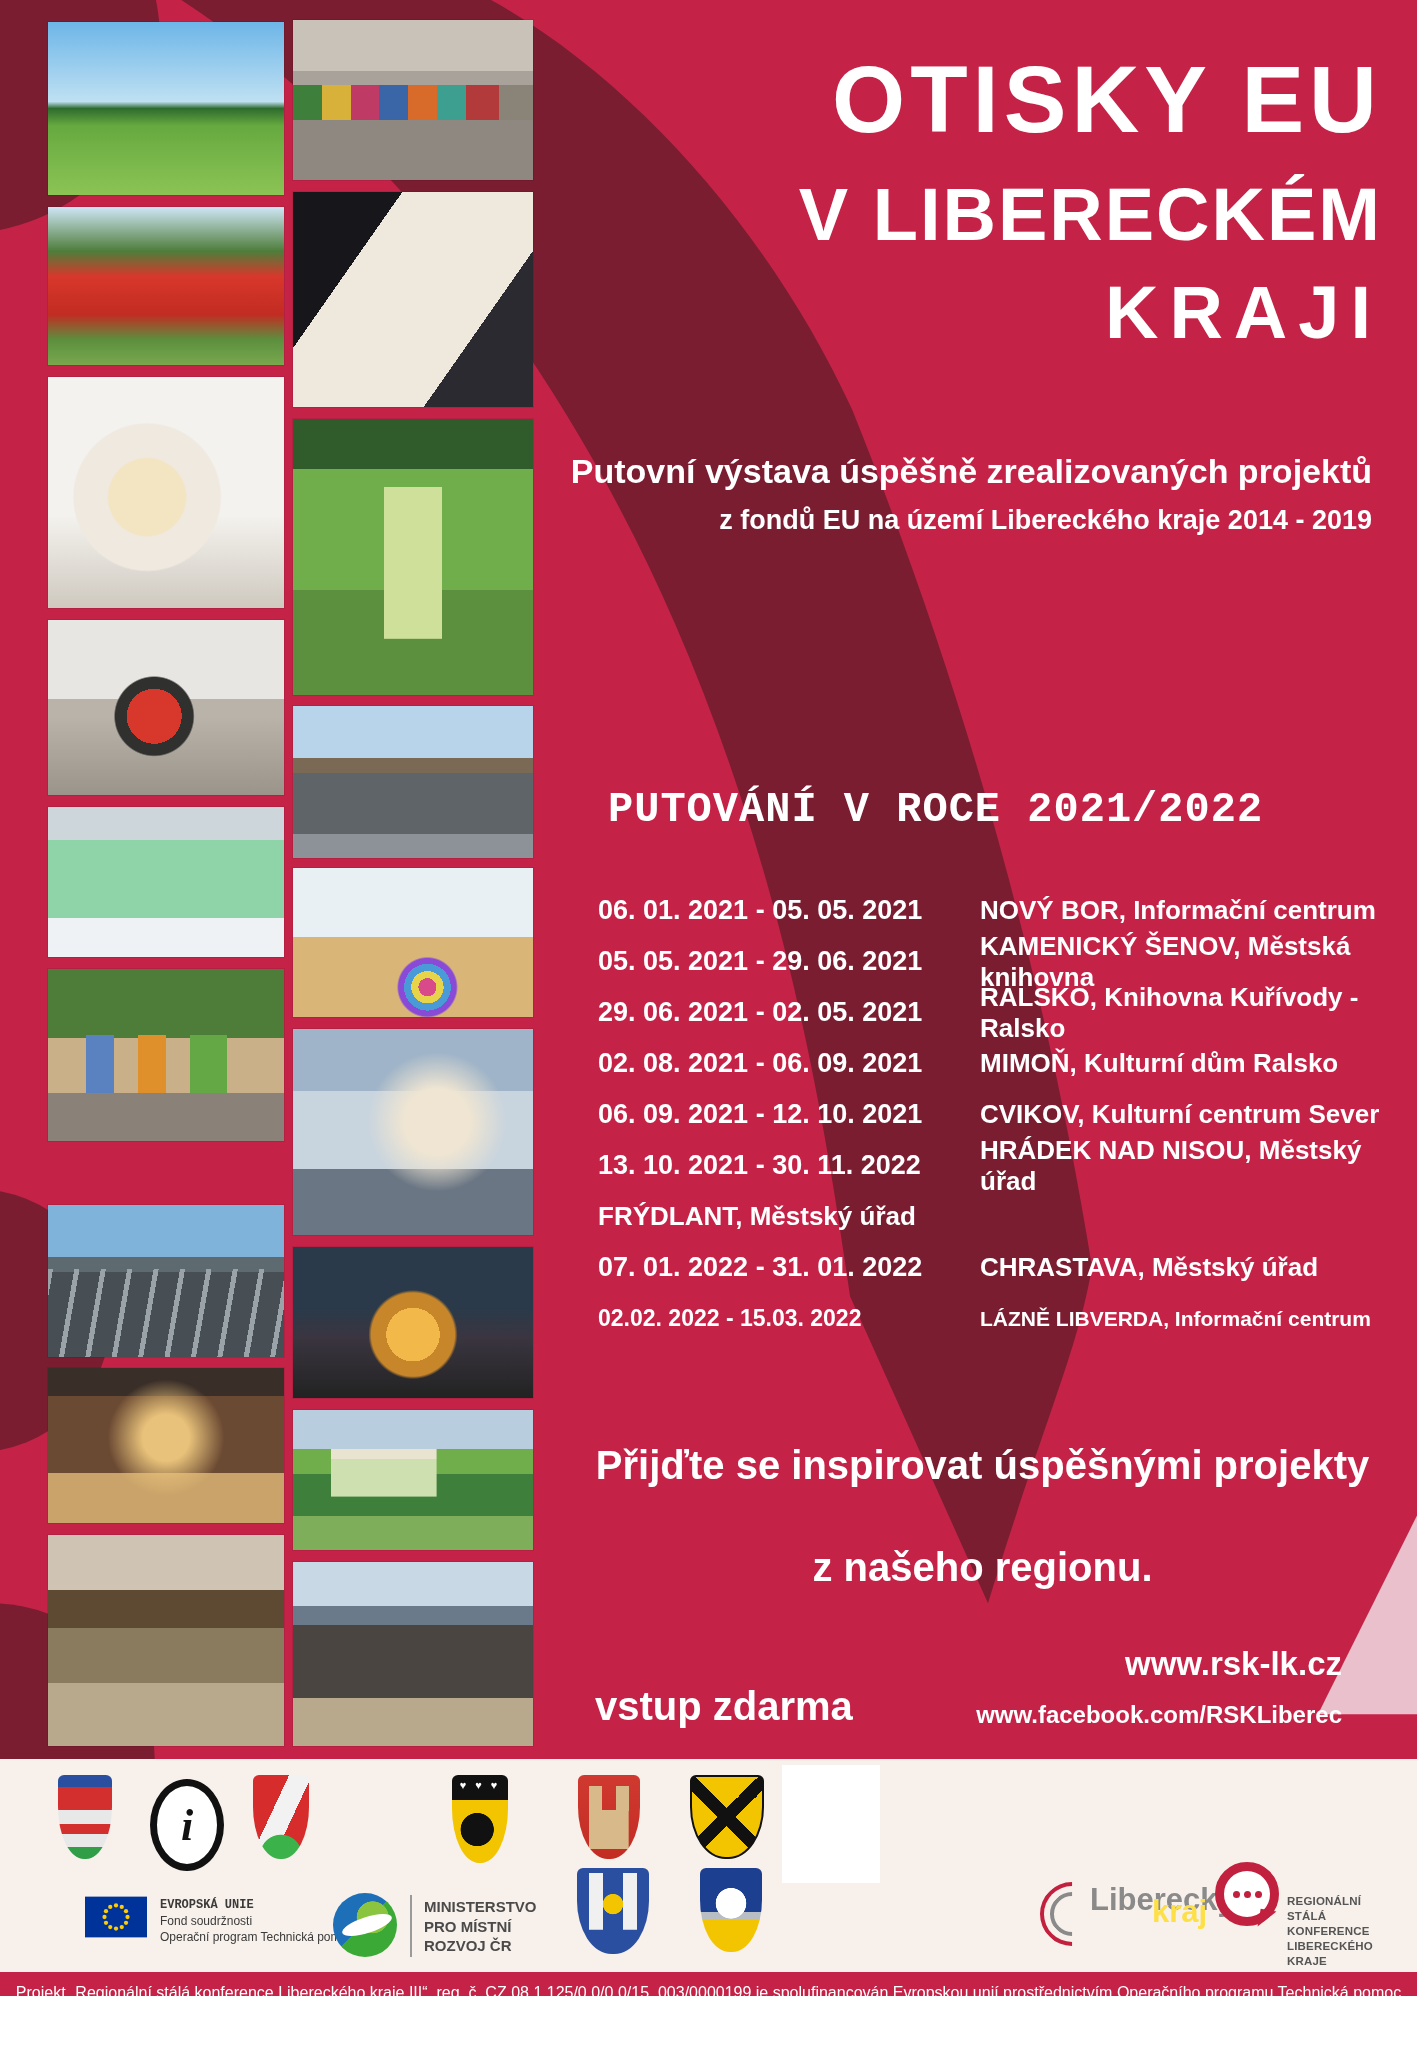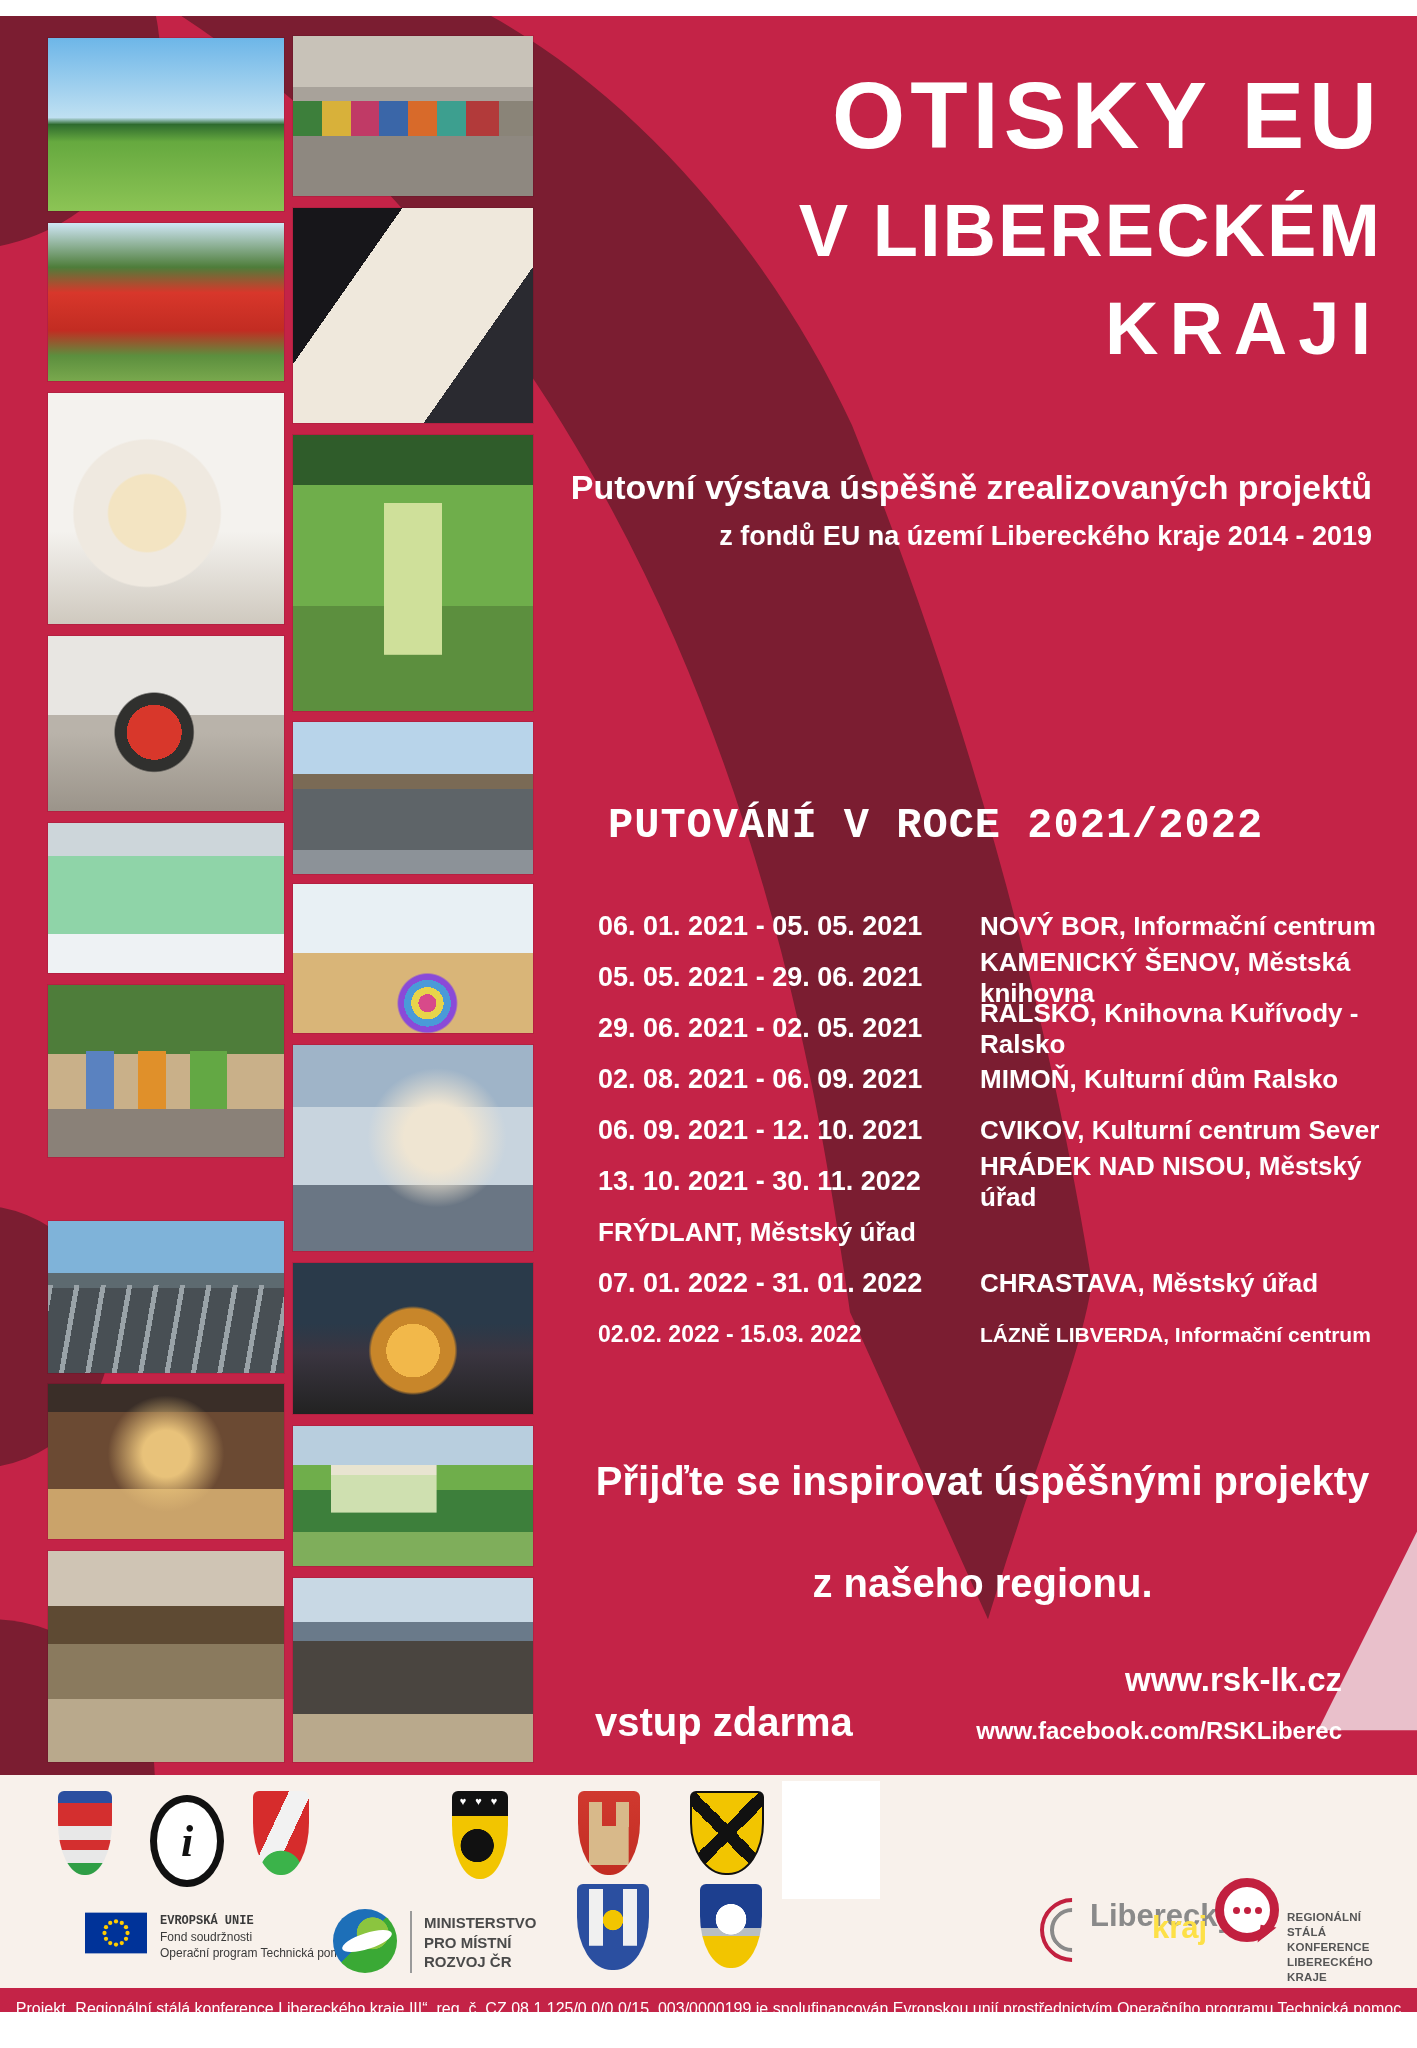--- a/index.html
+++ b/index.html
@@ -1,17 +1,17 @@
 <!DOCTYPE html>
 <html lang="cs"><head>
 <meta charset="utf-8">
 <title>Otisky EU v Libereckém kraji</title>
 <style>
   html,body{margin:0;padding:0;background:#ffffff;font-family:"Liberation Sans",sans-serif;}
-  .poster{position:relative;width:1417px;height:1996px;margin:16px auto;background:#C42347;overflow:hidden;}
+  .poster{position:relative;width:1417px;height:1996px;margin:0 auto;background:#C42347;overflow:hidden;}
   .bg-shapes{position:absolute;inset:0;width:100%;height:100%;z-index:0;}
   
   .photo{position:absolute;z-index:2;box-shadow:0 0 0 1px rgba(0,0,0,.08);}
   .colL{left:48px;width:236px;}
   .colR{left:293px;width:240px;}
   .L1{top:22px;height:173px}.L2{top:207px;height:158px}.L3{top:377px;height:231px}
   .L4{top:620px;height:175px}.L5{top:807px;height:150px}.L6{top:969px;height:172px}
   .L7{top:1205px;height:152px}.L8{top:1368px;height:155px}.L9{top:1535px;height:211px}
   .R1{top:20px;height:160px}.R2{top:192px;height:215px}.R3{top:419px;height:276px}
   .R4{top:706px;height:152px}.R5{top:868px;height:149px}.R6{top:1029px;height:206px}

